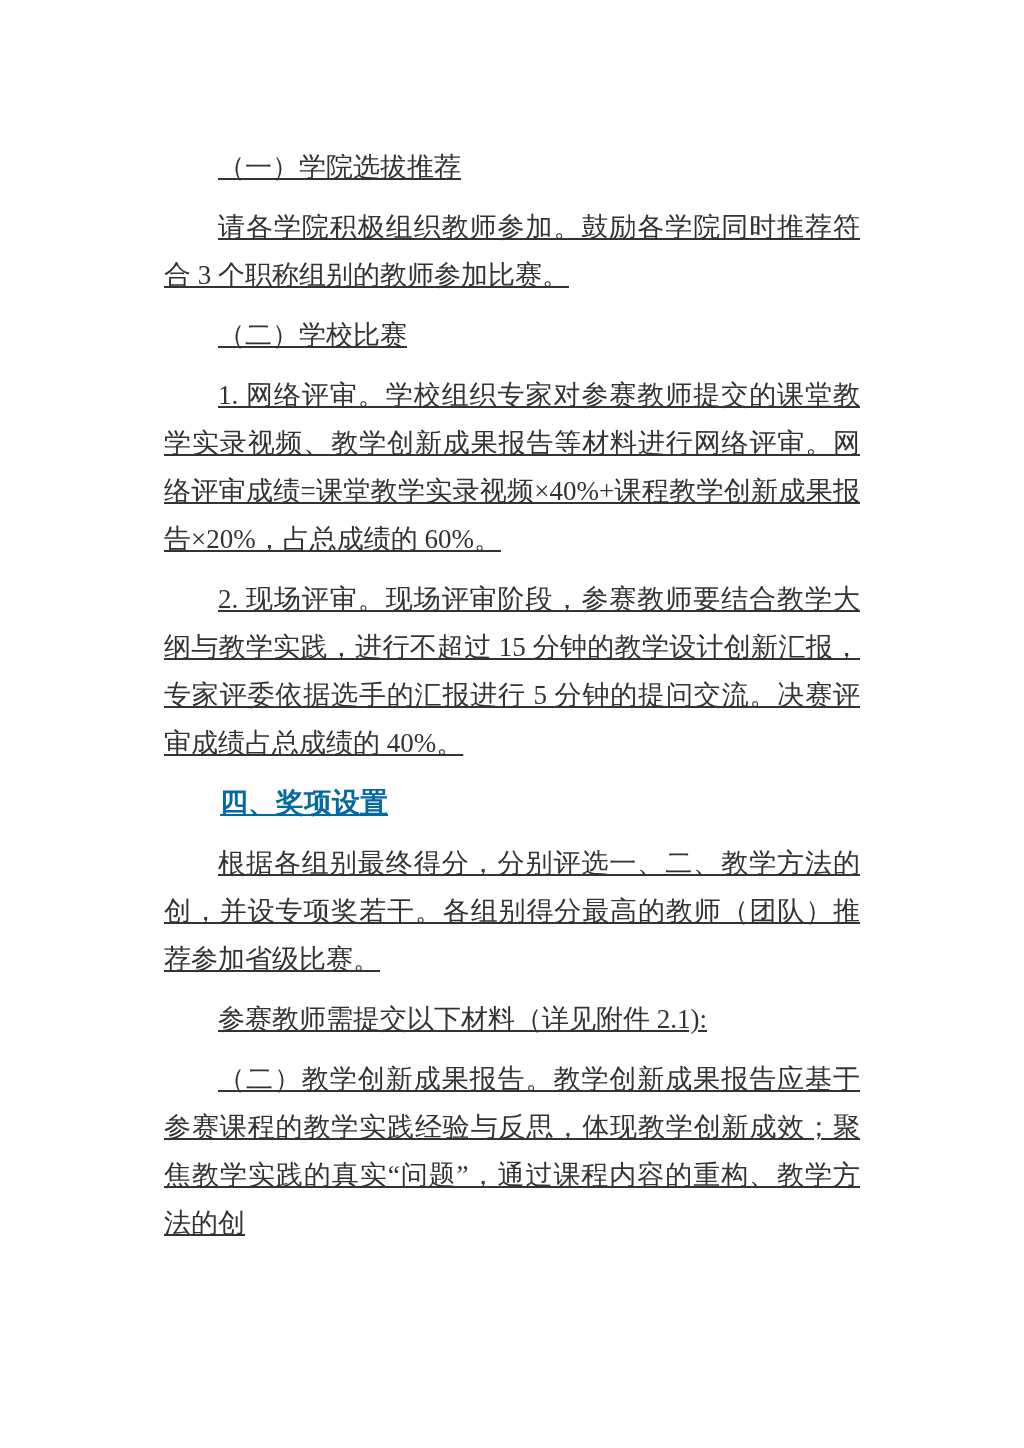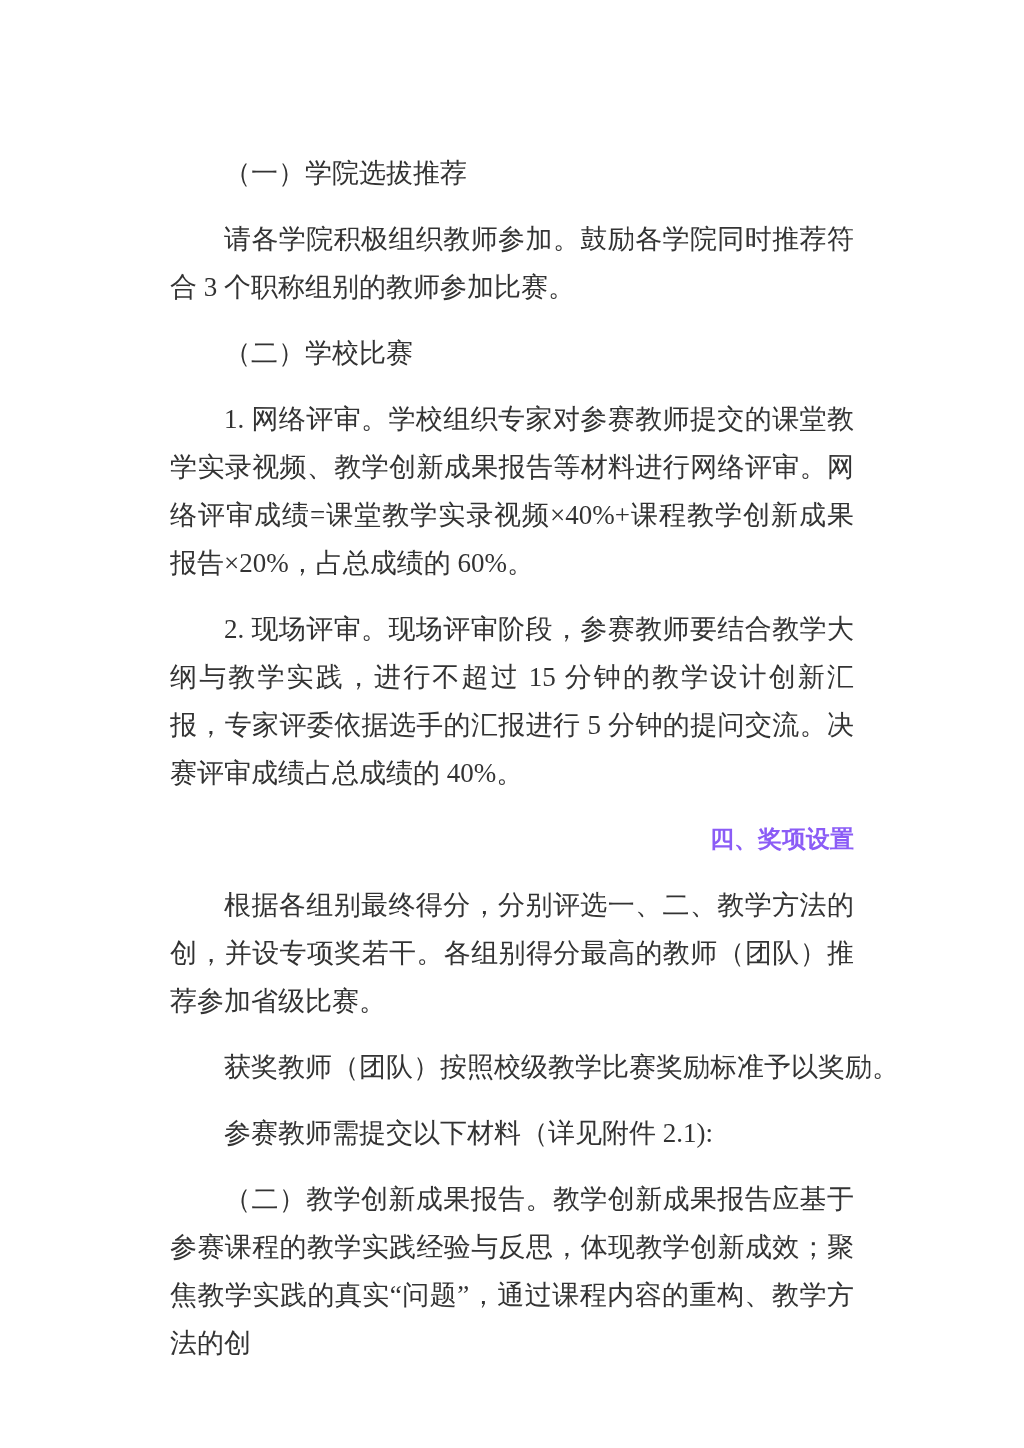--- a/index.html
+++ b/index.html
@@ -19,30 +19,31 @@
     left: 152px;
     top: 131px;
     width: 720px;
     font-family: "Liberation Serif", "DejaVu Serif", serif;
     font-size: 27px;
     line-height: 48px;
     color: #333333;
     text-align: justify;
   }
   .doc p {
-    margin: 18px;
+    margin: 12px;
     padding: 0;
     text-indent: 2em;
+    text-decoration: underline;
   }
   .doc p.heading {
     font-family: "Liberation Sans", "DejaVu Sans", sans-serif;
     font-weight: 700;
-    font-size: 24px;
-    color: #8b5cf6;
-    text-align: right;
+    font-size: 28px;
+    color: #0369a1;
+    text-align: left;
   }
   .doc p.subheading {
     text-align: left;
   }
   .doc p.single-line {
     white-space: nowrap;
     text-align: left;
   }
 </style>
 </head>
@@ -50,17 +51,16 @@
 
 <main class="page">
   <section class="doc">
     <p class="subheading">（一）学院选拔推荐</p>
     <p>请各学院积极组织教师参加。鼓励各学院同时推荐符合 3 个职称组别的教师参加比赛。</p>
     <p class="subheading">（二）学校比赛</p>
     <p>1. 网络评审。学校组织专家对参赛教师提交的课堂教学实录视频、教学创新成果报告等材料进行网络评审。网络评审成绩=课堂教学实录视频×40%+课程教学创新成果报告×20%，占总成绩的 60%。</p>
     <p>2. 现场评审。现场评审阶段，参赛教师要结合教学大纲与教学实践，进行不超过 15 分钟的教学设计创新汇报，专家评委依据选手的汇报进行 5 分钟的提问交流。决赛评审成绩占总成绩的 40%。</p>
     <p class="heading">四、奖项设置</p>
     <p>根据各组别最终得分，分别评选一、二、教学方法的创，并设专项奖若干。各组别得分最高的教师（团队）推荐参加省级比赛。</p>
-    <p class="single-line">获奖教师（团队）按照校级教学比赛奖励标准予以奖励。</p>
     <p>参赛教师需提交以下材料（详见附件 2.1):</p>
     <p>（二）教学创新成果报告。教学创新成果报告应基于参赛课程的教学实践经验与反思，体现教学创新成效；聚焦教学实践的真实“问题”，通过课程内容的重构、教学方法的创</p>
   </section>
 </main>
 
 </body></html>

